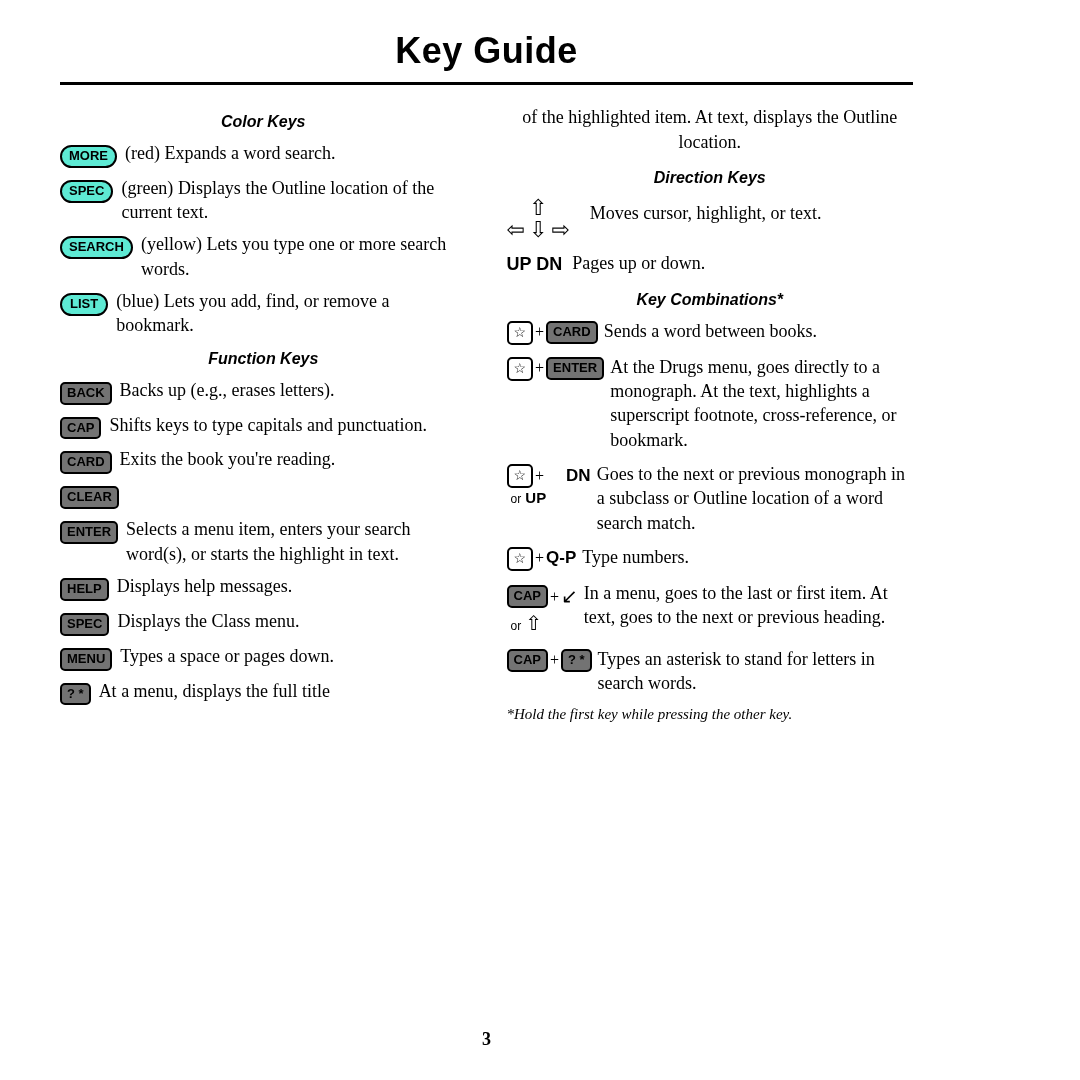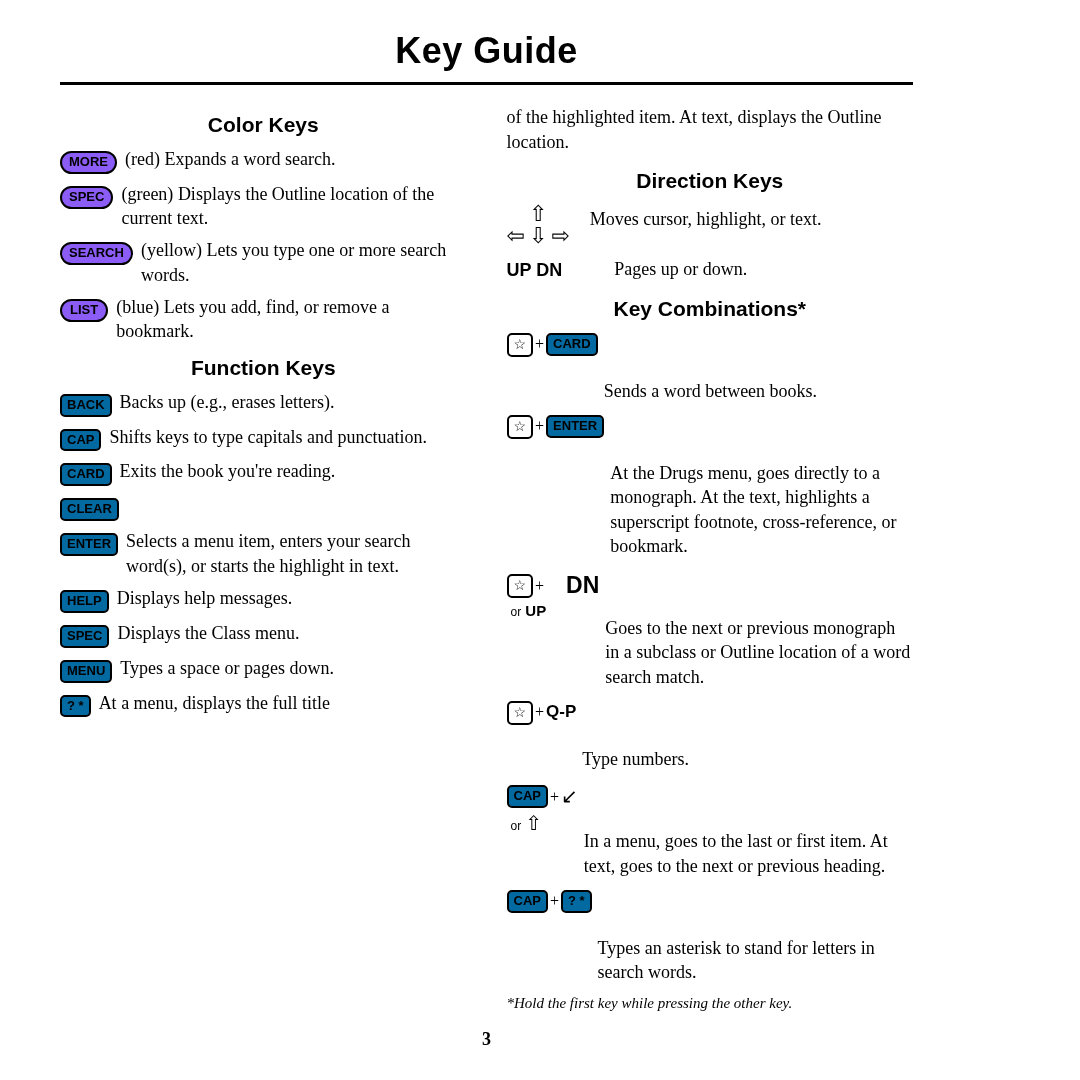--- a/index.html
+++ b/index.html
@@ -46,25 +46,26 @@
     .left-col {
       flex: 1;
     }
 
     .right-col {
       flex: 1;
     }
 
     .section-title {
       font-family: Arial, Helvetica, sans-serif;
-      font-size: 21px;
+      font-size: 16px;
       font-weight: bold;
       text-align: center;
       margin-bottom: 10px;
       margin-top: 8px;
+      font-style: italic;
     }
 
     .key-item {
       display: flex;
       align-items: flex-start;
       margin-bottom: 8px;
       line-height: 1.35;
     }
 
     .key-item .key-label {
@@ -79,34 +80,34 @@
 
     .key-badge {
       display: inline-block;
       border: 2px solid #000;
       border-radius: 5px;
       padding: 1px 5px;
       font-family: Arial, Helvetica, sans-serif;
       font-size: 13px;
       font-weight: bold;
       line-height: 1.3;
-      background: #0369a1;
+      background: #737373;
       white-space: nowrap;
     }
 
     .key-badge-round {
       display: inline-block;
       border: 2px solid #000;
       border-radius: 12px;
       padding: 1px 7px;
       font-family: Arial, Helvetica, sans-serif;
       font-size: 13px;
       font-weight: bold;
       line-height: 1.3;
-      background: #8b5cf6;
+      background: #5eead4;
       white-space: nowrap;
     }
 
     .color-bold {
       font-weight: normal;
     }
 
     .direction-area {
       display: flex;
       align-items: flex-start;
@@ -136,21 +137,20 @@
       border: 2px solid #000;
       border-radius: 5px;
       padding: 1px 5px;
       font-size: 14px;
       line-height: 1.3;
       background: #fff;
     }
 
     .combo-desc {
       flex: 1;
-      margin-top: 48px;
     }
 
     .footnote {
       font-style: italic;
       font-size: 15px;
       margin-top: 10px;
     }
 
     .page-num {
       text-align: center;
@@ -281,39 +281,39 @@
         <span class="key-label">
           <span class="key-badge">? *</span>
         </span>
         <span class="key-desc">At a menu, displays the full title</span>
       </div>
 
     </div>
 
     <div class="right-col">
 
-      <p style="margin-bottom:14px; line-height:1.4;">of the highlighted item. At text, displays the Outline location.</p>
+      <p style="margin-bottom:14px; line-height:1.4;text-align:center;">of the highlighted item. At text, displays the Outline location.</p>
 
       <div class="section-title">Direction Keys</div>
 
       <div class="direction-area">
         <div style="display:flex; flex-direction:column; align-items:center; margin-right:10px; flex-shrink:0;">
           <span style="font-size:22px; line-height:1;">⇧</span>
           <div style="display:flex; gap:4px;">
             <span style="font-size:22px; line-height:1;">⇦</span>
             <span style="font-size:22px; line-height:1;">⇩</span>
             <span style="font-size:22px; line-height:1;">⇨</span>
           </div>
         </div>
         <span style="line-height:1.4; margin-top:4px;">Moves cursor, highlight, or text.</span>
       </div>
 
       <div class="key-item" style="margin-bottom:14px;">
         <span class="key-label" style="font-family:Arial,sans-serif; font-weight:bold; font-size:18px; margin-right:10px; white-space:nowrap;">UP DN</span>
-        <span style="line-height:1.4;margin-left:42px;">Pages up or down.</span>
+        <span style="line-height:1.4;">Pages up or down.</span>
       </div>
 
       <div class="section-title">Key Combinations*</div>
 
       <div class="combo-item">
         <span class="combo-key">
           <span class="star-badge">☆</span>
             <span style="font-size:16px;">+</span>
             <span class="key-badge">CARD</span>
         </span>
@@ -327,21 +327,21 @@
             <span class="key-badge">ENTER</span>
         </span>
         <span class="combo-desc">At the Drugs menu, goes directly to a monograph. At the text, highlights a superscript footnote, cross-reference, or bookmark.</span>
       </div>
 
       <div class="combo-item">
         <div style="display:flex; flex-direction:column; flex-shrink:0; margin-right:6px; align-items:flex-start; margin-top:2px;">
           <div style="display:flex; align-items:center; gap:2px;">
             <span class="star-badge">☆</span>
             <span style="font-size:16px;">+</span>
-            <span style="font-family:Arial,sans-serif; font-weight:bold; font-size:23px;padding-left:20px;">DN</span>
+            <span style="font-family:Arial,sans-serif; font-weight:bold; font-size:17px;padding-left:20px;">DN</span>
           </div>
           <div style="font-family:Arial,sans-serif; font-size:15px; margin-left:4px;">
             <span class="or-text">or</span> <span style="font-weight:bold;">UP</span>
           </div>
         </div>
         <span class="combo-desc">Goes to the next or previous monograph in a subclass or Outline location of a word search match.</span>
       </div>
 
       <div class="combo-item">
         <span class="combo-key">

